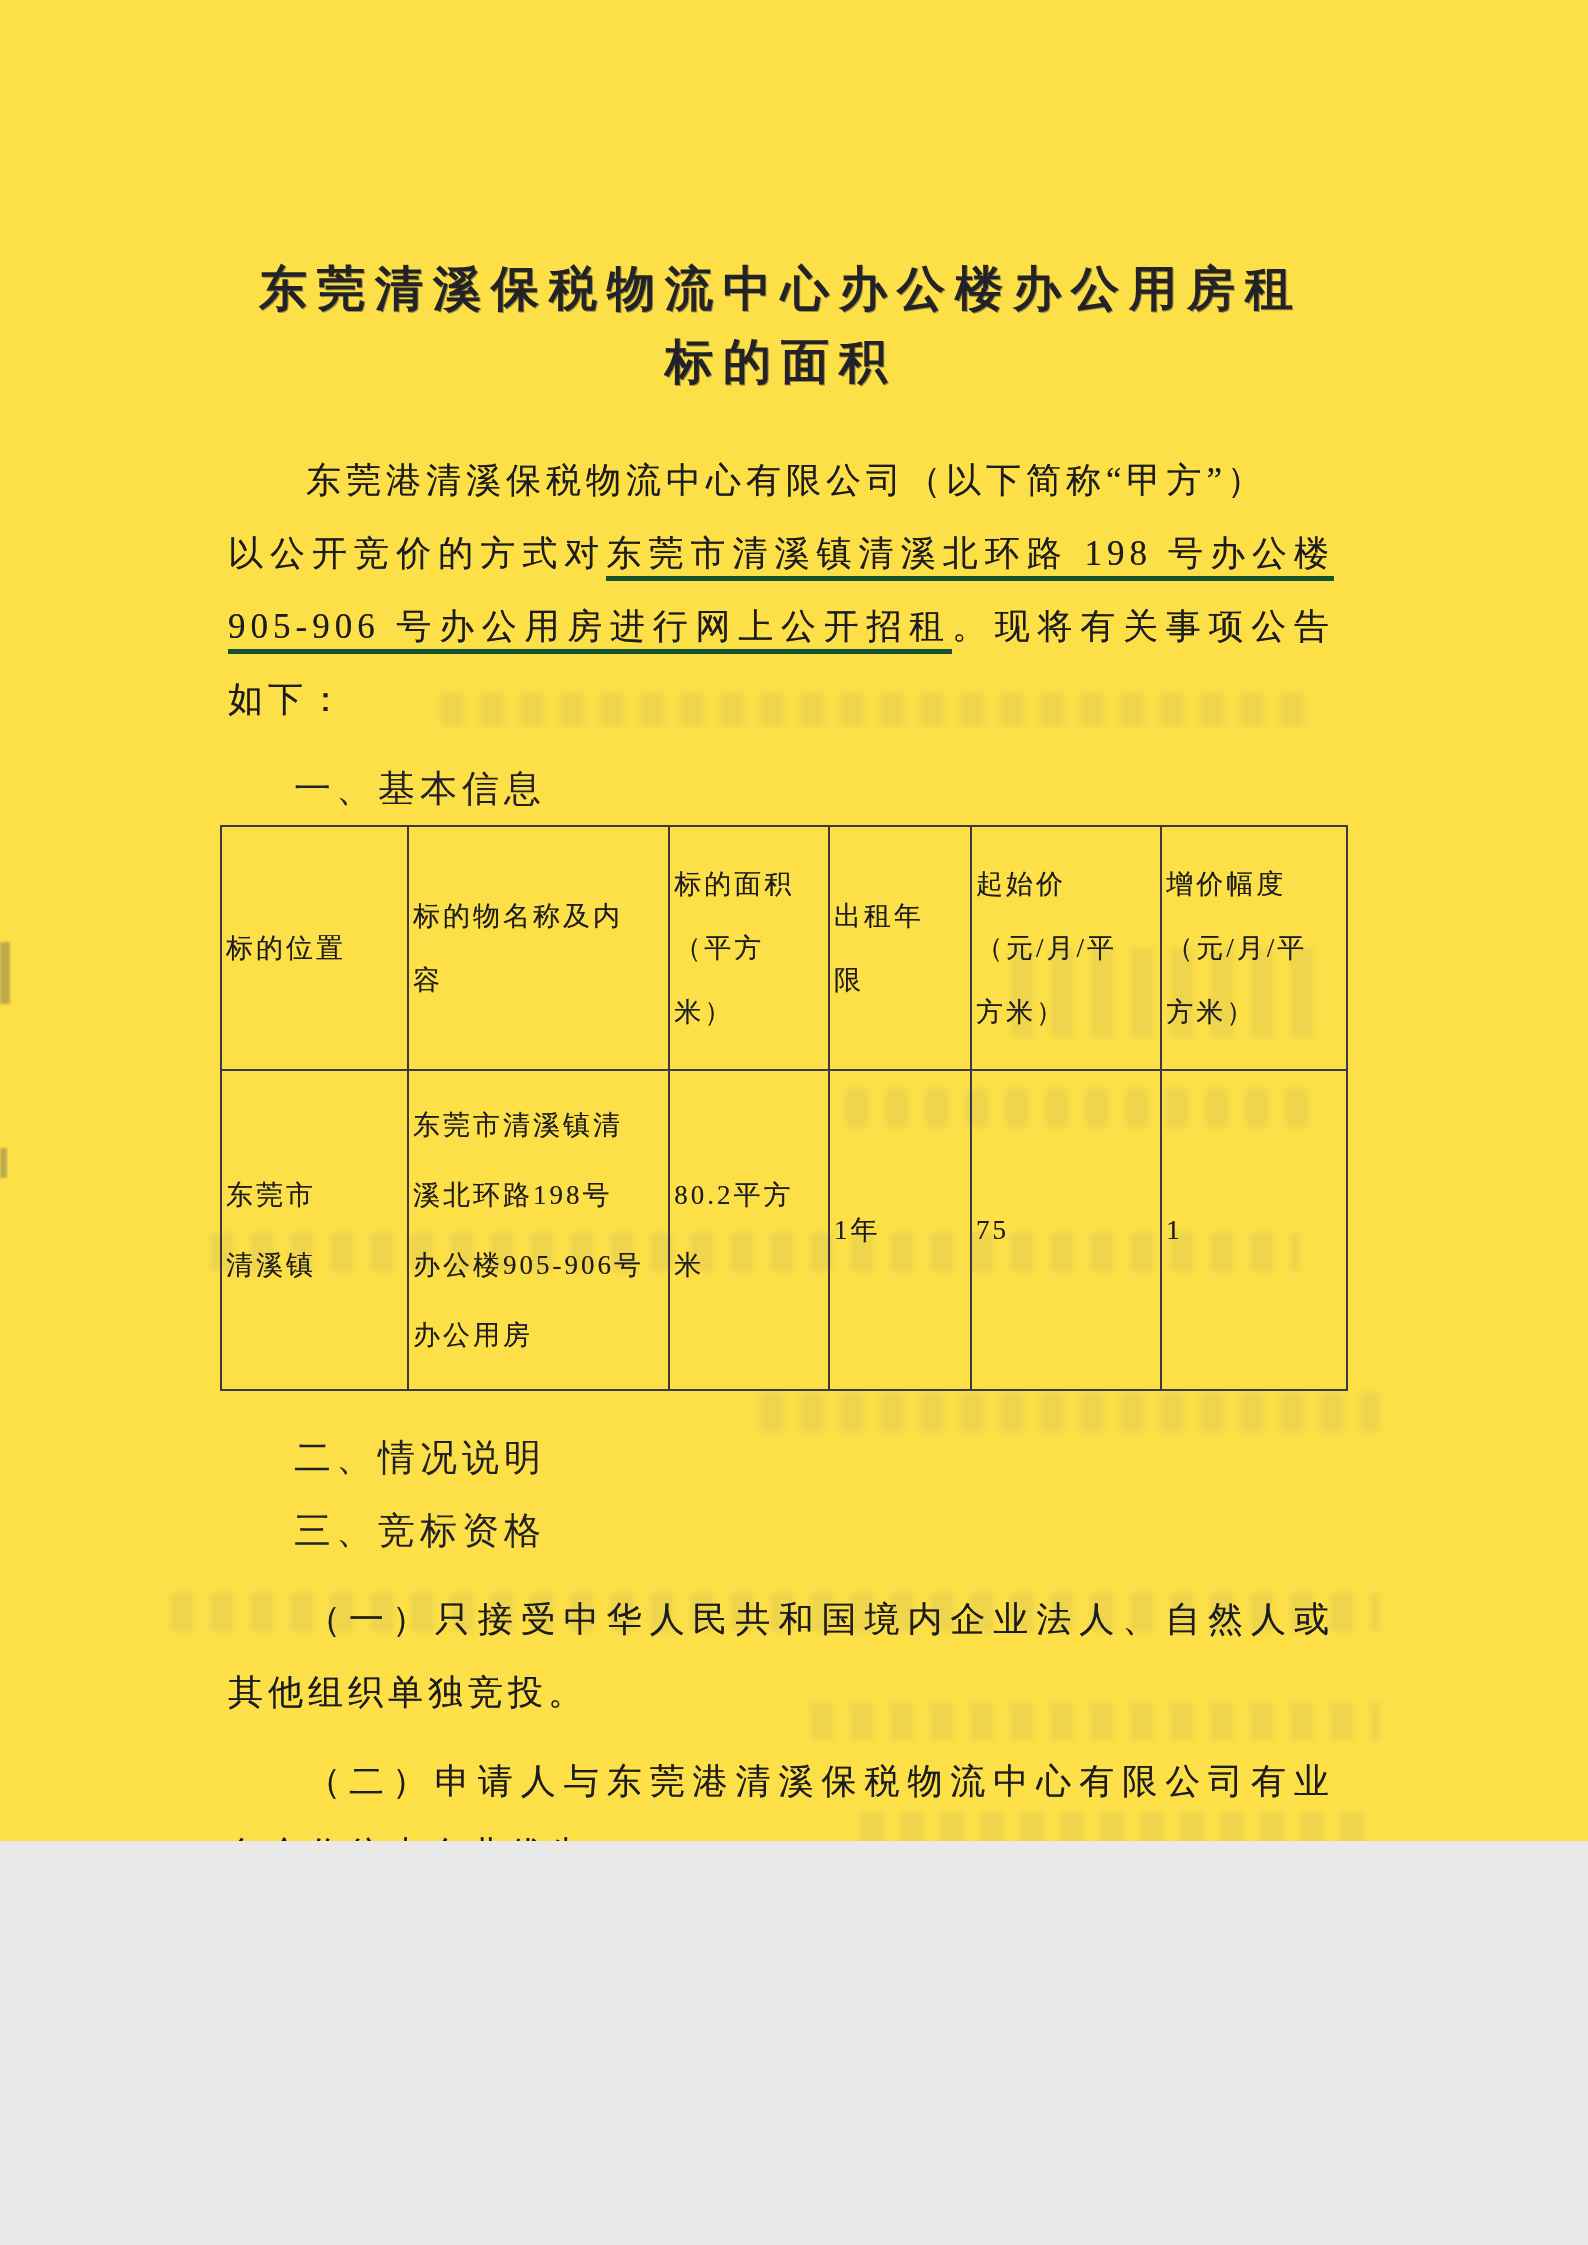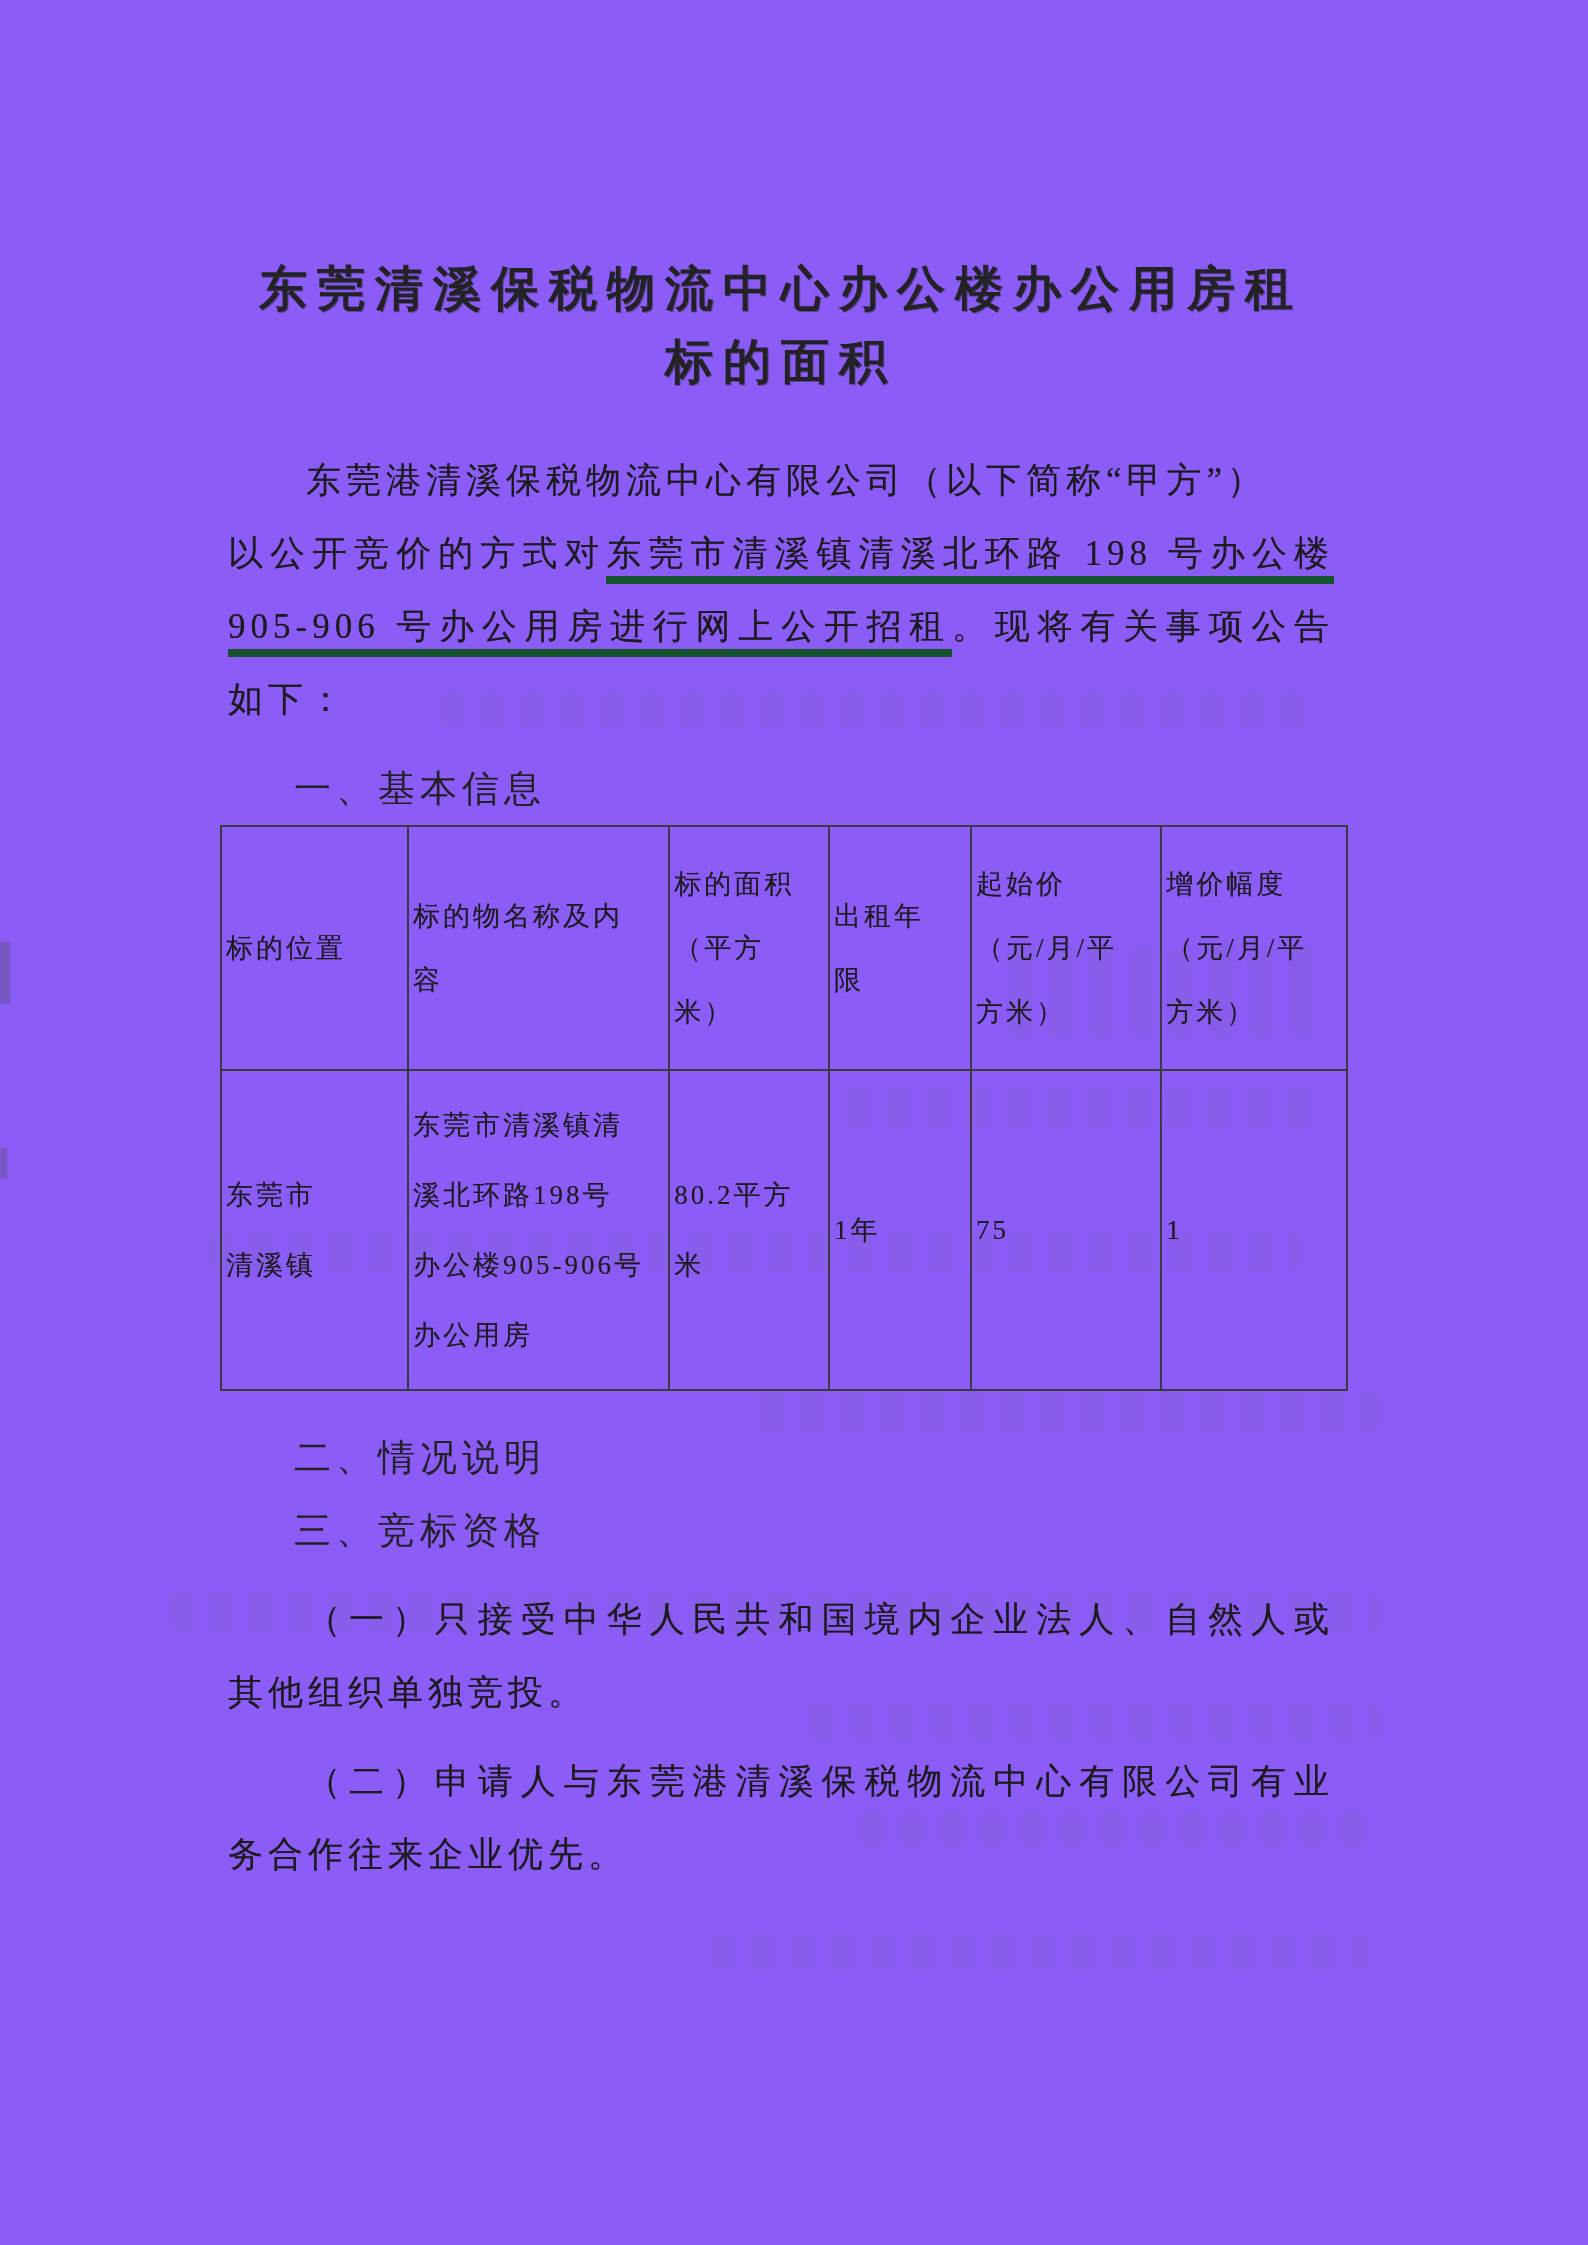--- a/index.html
+++ b/index.html
@@ -1,20 +1,20 @@
 <!DOCTYPE html>
 <html><head>
 <meta charset="utf-8">
 <style>
   html,body { margin:0; padding:0; background:#e9e9ea; }
   .page {
     position:relative;
-    width:1588px; height:2245px;
+    width:1588px; height:1841px;
     margin:0 auto;
-    background:#8b5cf6;
+    background:#fde047;
     overflow:hidden;
     font-family:"Liberation Serif","DejaVu Serif",serif;
     color:#1c1c1f;
   }
   .content {
     position:absolute; left:212px; top:0; width:1138px; z-index:1;
   }
   
   .doc-title {
     margin-top:252px;
@@ -31,21 +31,21 @@
   .line {
     font-size:35px;
     line-height:73px;
     letter-spacing:5px;
     white-space:nowrap;
     text-shadow:0 0 .6px rgba(20,20,25,.55);
   }
   .fill { text-align:justify; text-align-last:justify; white-space:normal; }
   .indent { padding-left:78px; }
   .mt44 { margin-top:46px; }
-  .u { border-bottom:8px solid #14532d; padding-bottom:3px; }
+  .u { border-bottom:5px solid #14532d; padding-bottom:3px; }
   
   .heading {
     font-family:"Liberation Sans","DejaVu Sans",sans-serif;
     font-weight:normal;
     font-size:37px;
     line-height:73px;
     letter-spacing:5px;
     padding-left:82px;
     color:#222226;
   }

